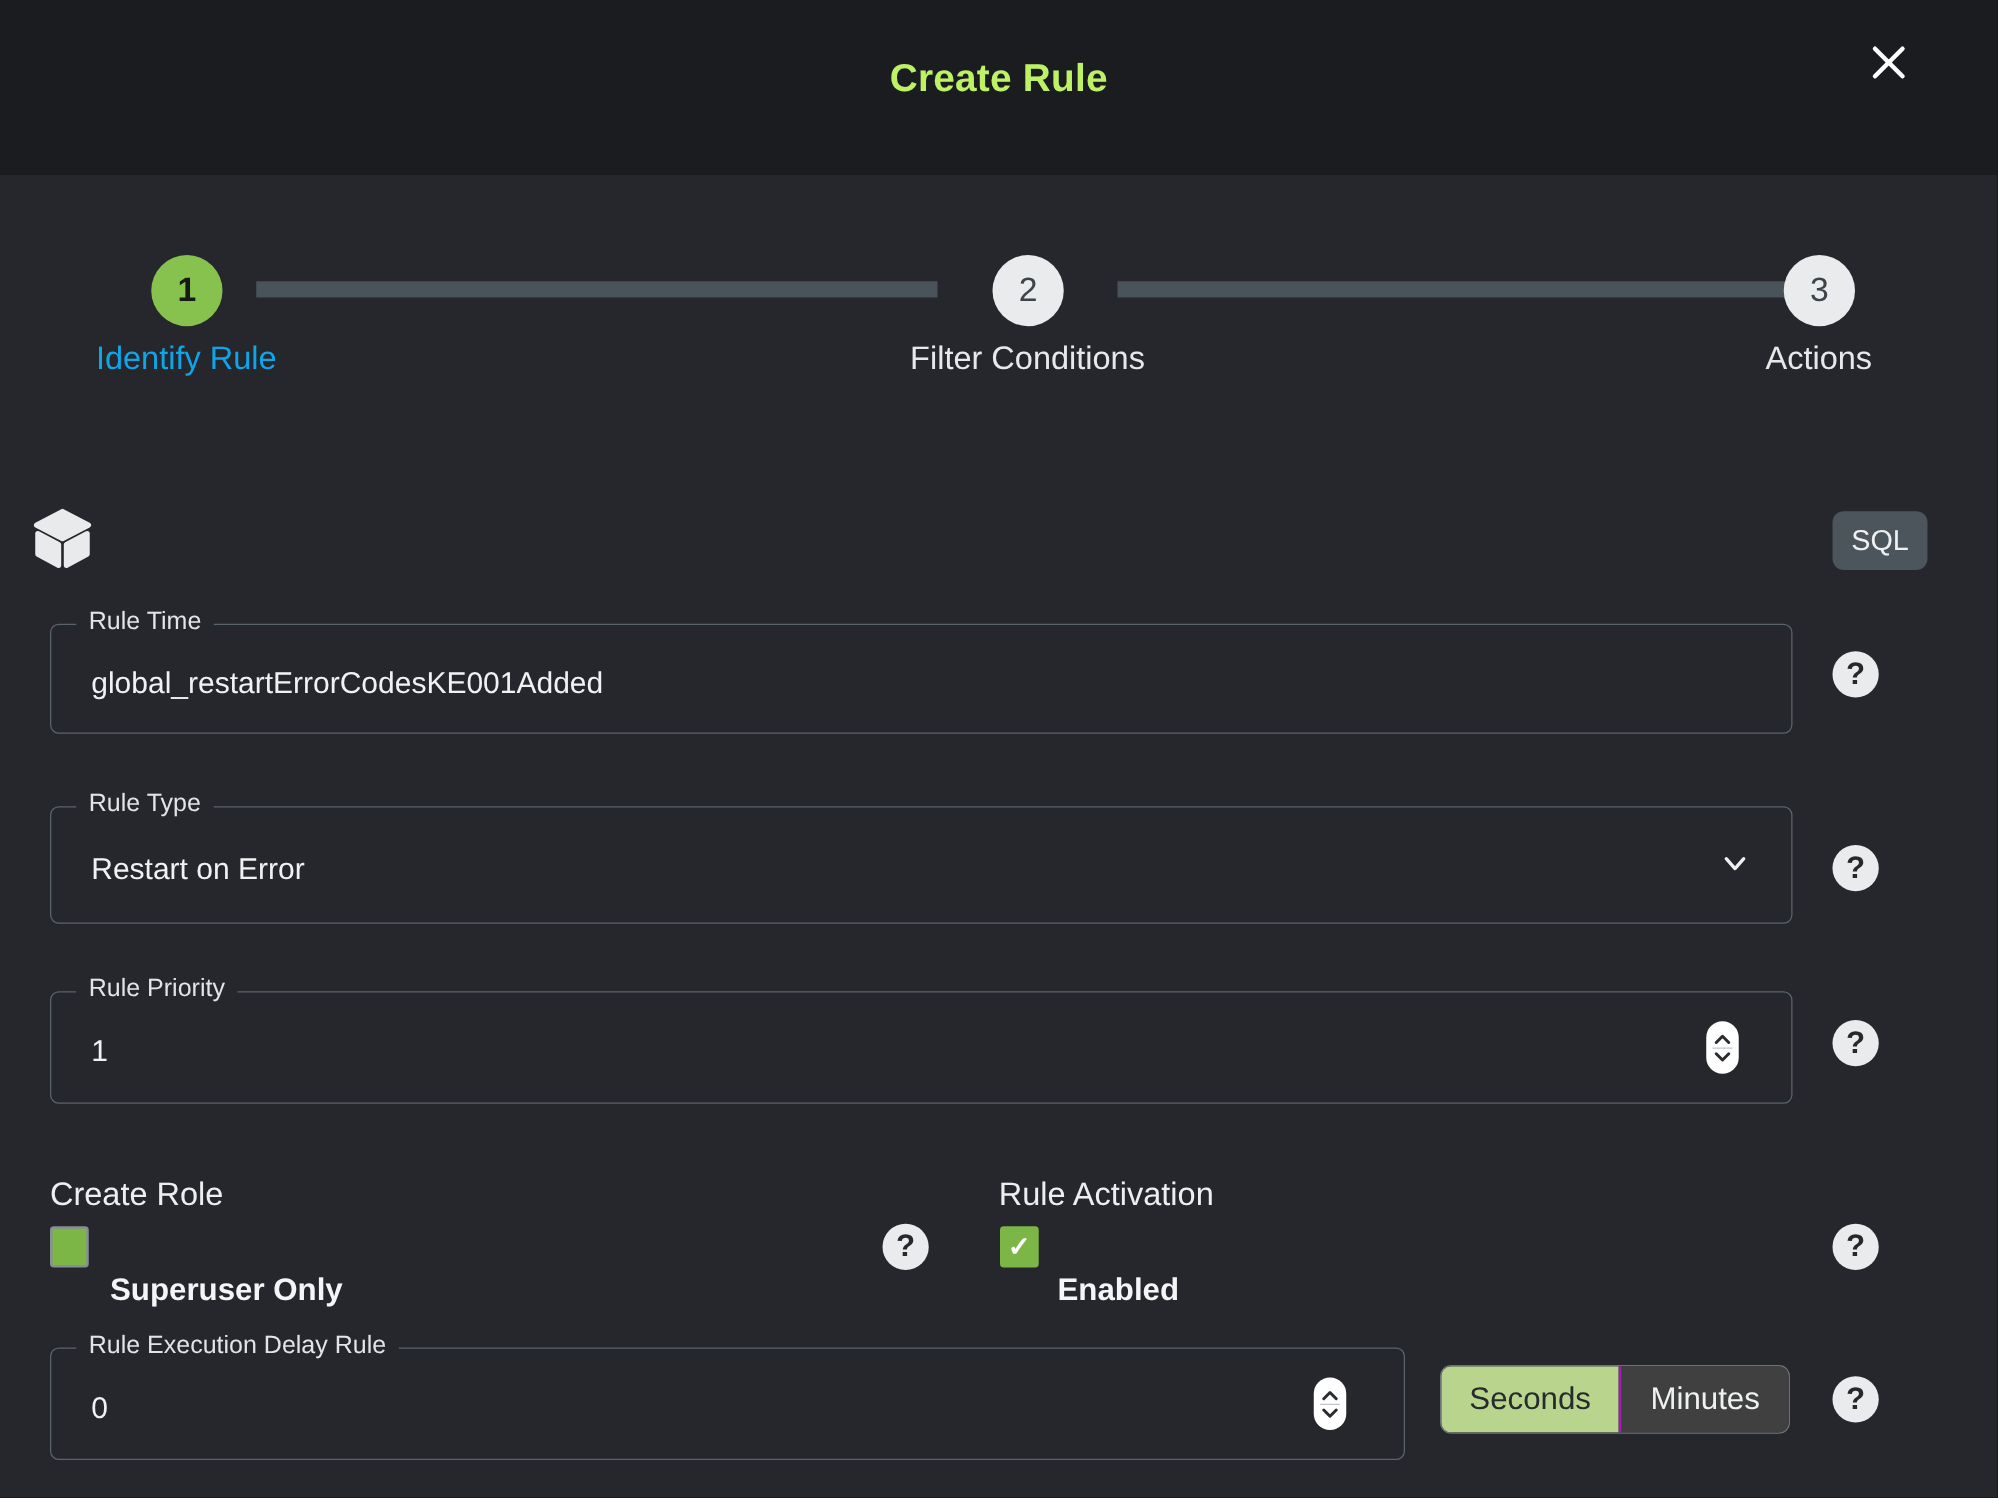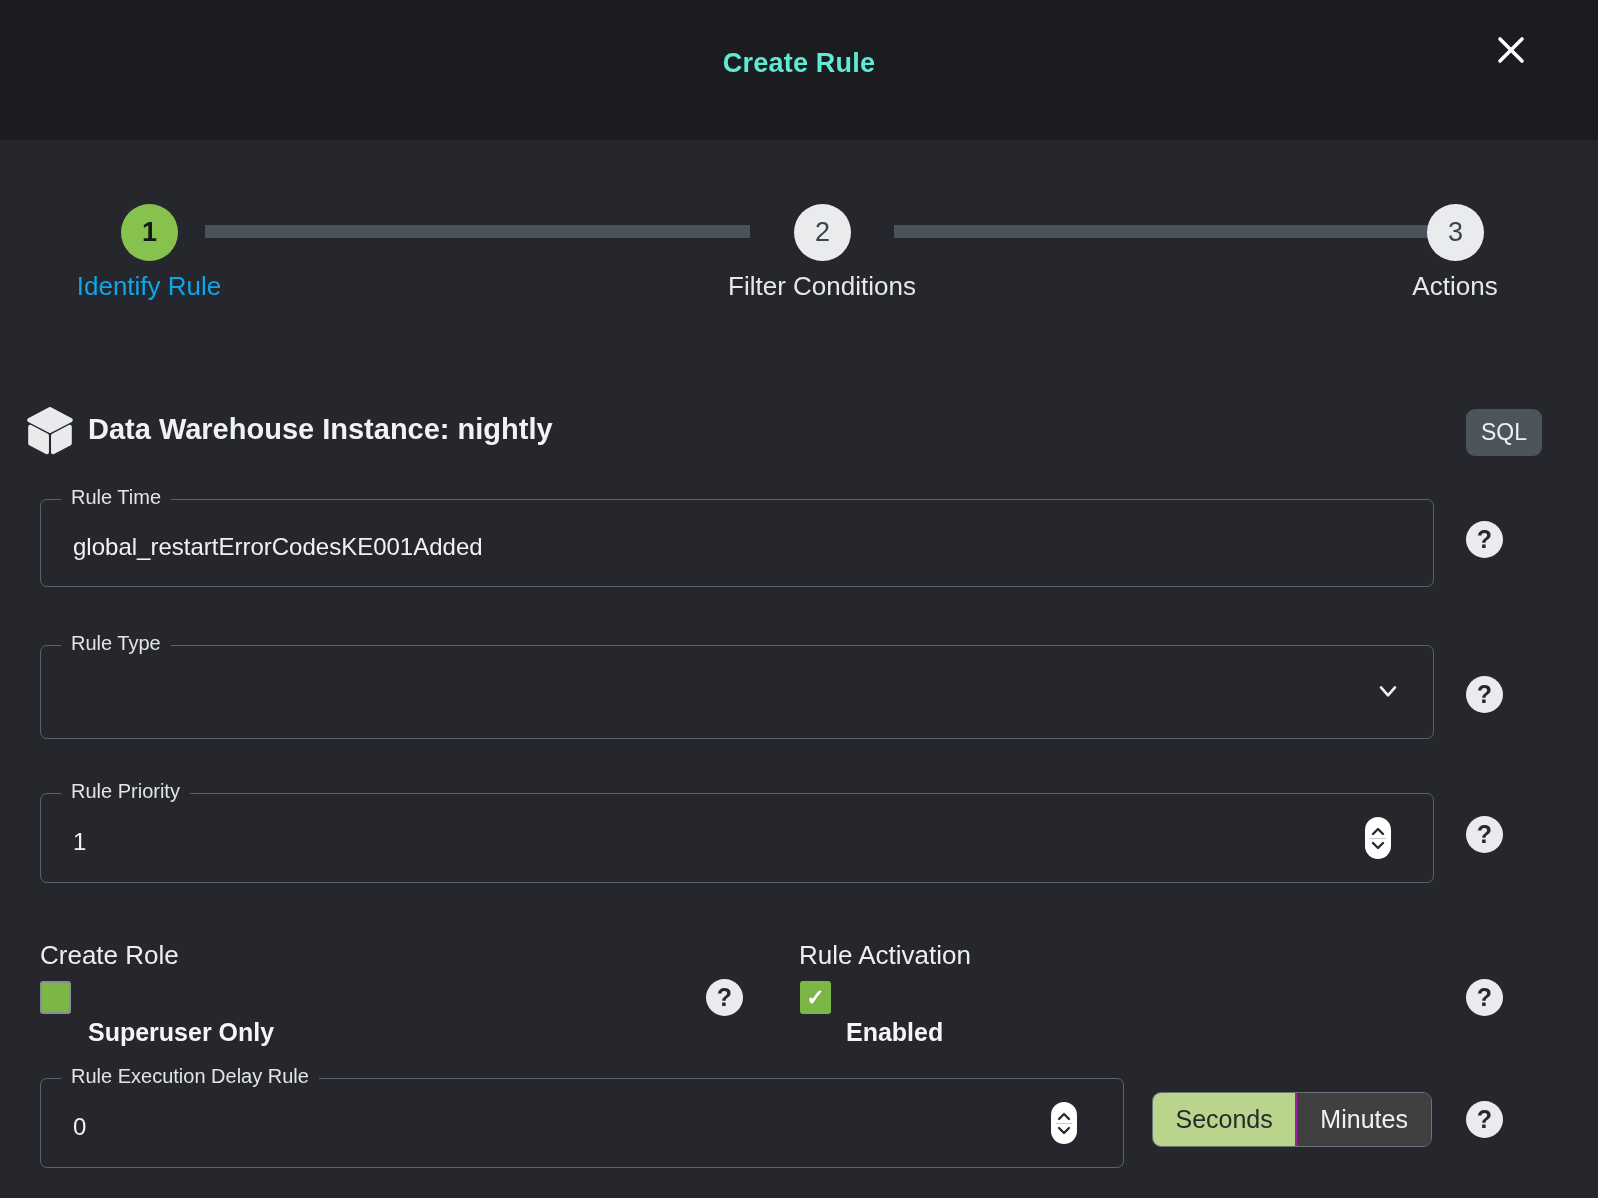--- a/index.html
+++ b/index.html
@@ -7,21 +7,21 @@
     position:relative;width:1598px;height:1198px;overflow:hidden;
     background:#25272c;
     font-family:"Liberation Sans", sans-serif;
     -webkit-font-smoothing:antialiased;
   }
   
   .hdr{position:absolute;left:0;top:0;width:1598px;height:140px;background:#1a1c20;}
   .hdr-title{
     position:absolute;left:0;top:0;width:100%;height:126px;
     display:flex;align-items:center;justify-content:center;
-    color:#5eead4;font-size:27px;font-weight:600;letter-spacing:.2px;
+    color:#bef264;font-size:31px;font-weight:600;letter-spacing:.2px;
   }
   .close-btn{position:absolute;left:1489px;top:29px;width:44px;height:44px;cursor:pointer;
     display:flex;align-items:center;justify-content:center;background:transparent;border:none;padding:0;}
   
   .step-circle{
     position:absolute;width:57px;height:57px;border-radius:50%;top:204px;
     display:flex;align-items:center;justify-content:center;
     font-size:27px;
   }
   .step-circle.active{background:#87c24f;color:#161a14;font-weight:700;}
@@ -117,31 +117,31 @@
 
   <div class="cube-wrap">
     <svg width="54" height="54" viewBox="0 0 52 52">
       <g fill="#e8eaec" stroke="#e8eaec" stroke-width="4" stroke-linejoin="round">
         <polygon points="26,5 46,15.5 26,26 6,15.5"></polygon>
         <polygon points="7,22 23,30.5 23,46.5 7,38"></polygon>
         <polygon points="45,22 29,30.5 29,46.5 45,38"></polygon>
       </g>
     </svg>
   </div>
-  <div class="sec-title">Data Warehouse Instance: nightly</div>
   <button class="sql-btn">SQL</button>
 
   <div class="field" style="top:499px;height:86px;">
     <span class="field-label">Rule Time</span>
     <input class="field-input" type="text" value="global_restartErrorCodesKE001Added" style="">
   </div>
   <button class="help" style="left:1466px;top:521px;">?</button>
 
   <div class="field" style="top:645px;height:92px;cursor:pointer;">
     <span class="field-label">Rule Type</span>
+    <div class="field-input" style="display:flex;align-items:center;">Restart on Error</div>
     <span class="chevron-down">
       <svg width="30" height="30" viewBox="0 0 30 30">
         <polyline points="8,11 15,19 22,11" fill="none" stroke="#eef0f1" stroke-width="2.6" stroke-linecap="round" stroke-linejoin="round"></polyline>
       </svg>
     </span>
   </div>
   <button class="help" style="left:1466px;top:676px;">?</button>
 
   <div class="field" style="top:793px;height:88px;">
     <span class="field-label">Rule Priority</span>

